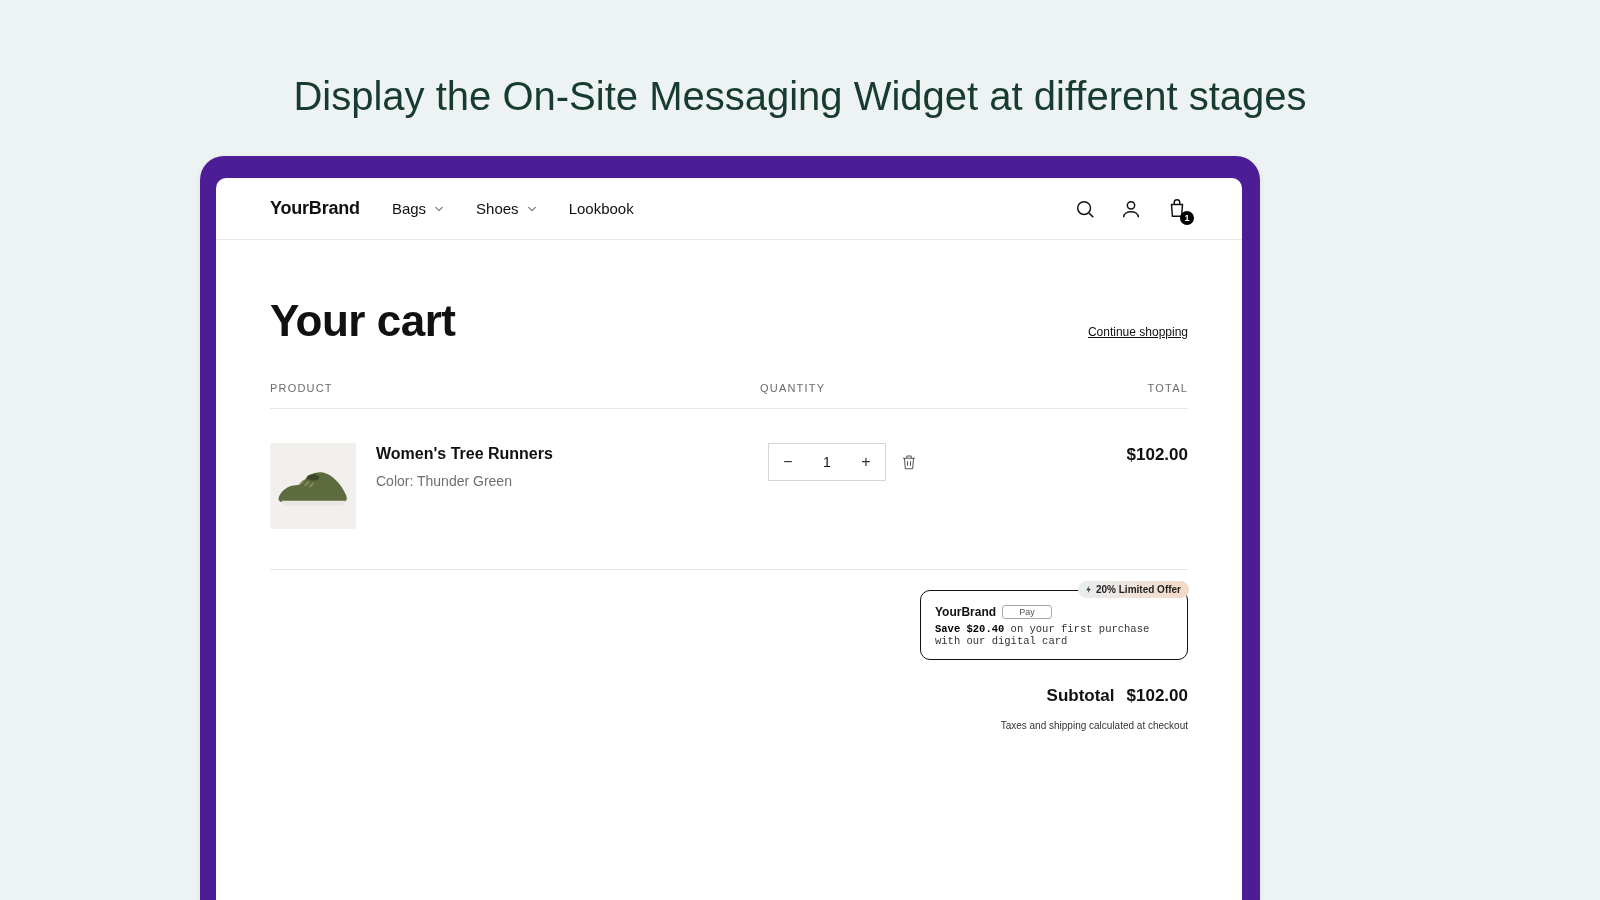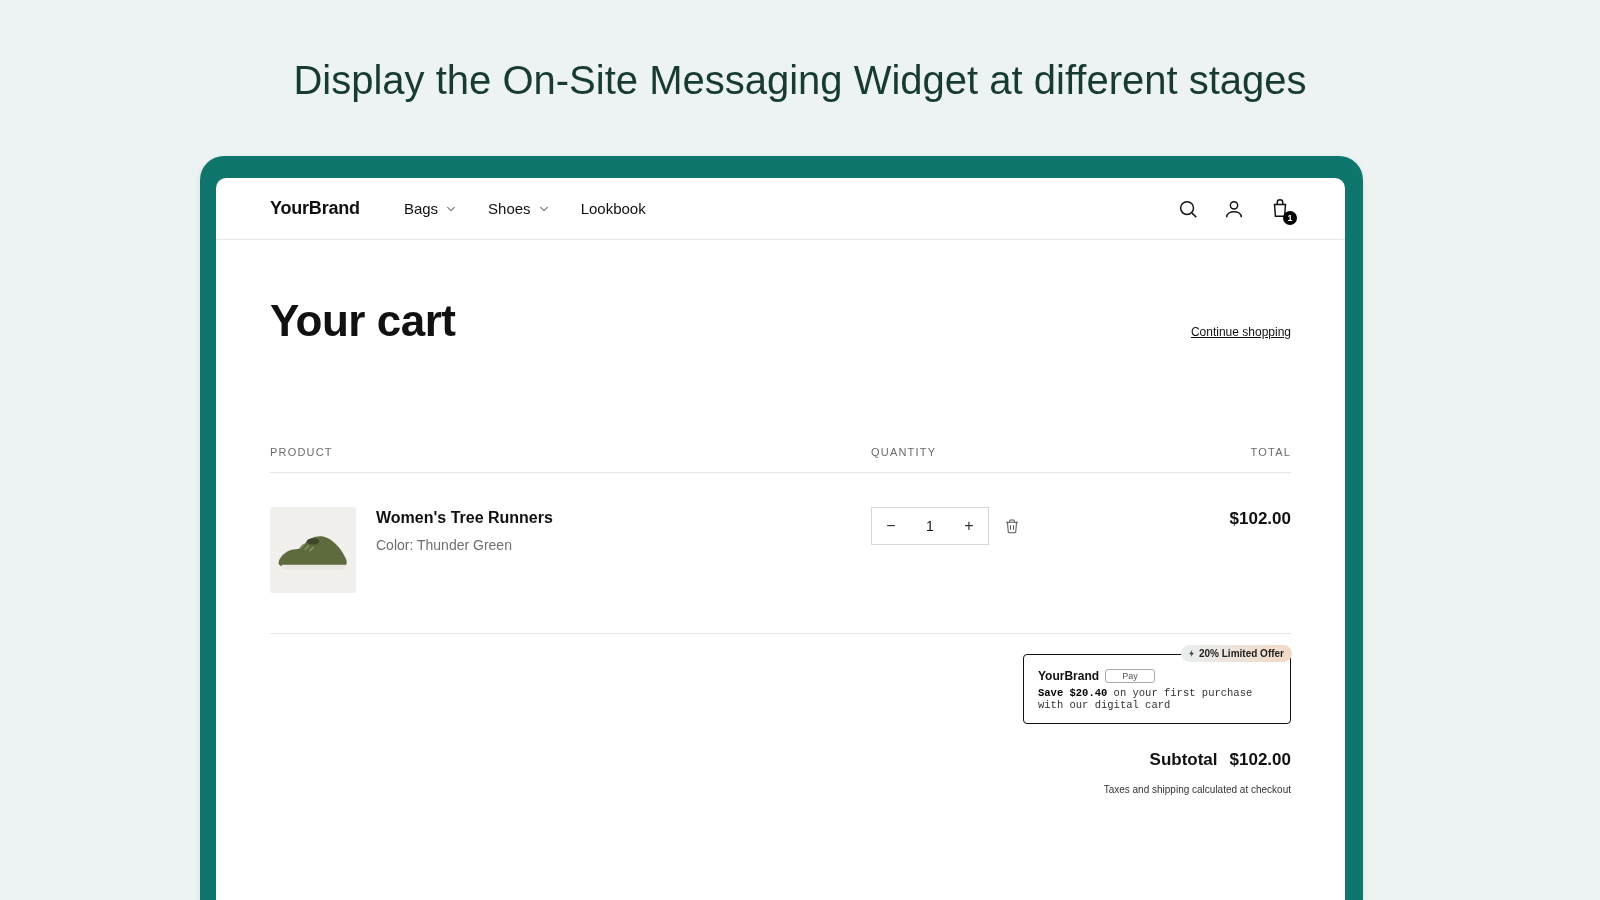--- a/index.html
+++ b/index.html
@@ -8,29 +8,29 @@
     background: #edf3f2;
     font-family: -apple-system, BlinkMacSystemFont, "Segoe UI", Helvetica, Arial, sans-serif;
     color: #111;
     overflow: hidden;
   }
   .stage-title {
     text-align: center;
     font-size: 40px;
     font-weight: 500;
     color: #173b30;
-    padding-top: 58px;
+    padding-top: 74px;
   }
   .device-frame {
     position: absolute;
     left: 200px;
     top: 156px;
-    width: 1163px;
+    width: 1060px;
     height: 744px;
-    background: #0f766e;
+    background: #4c1d95;
     border-radius: 24px 24px 0 0;
     box-shadow: 0 2px 6px rgba(0,0,0,0.08);
     overflow: hidden;
   }
   .screen {
     position: absolute;
     left: 16px;
     top: 22px;
     right: 18px;
     bottom: 0;
@@ -47,21 +47,21 @@
     padding: 0 54px;
   }
   .brand {
     font-weight: 800;
     font-size: 18px;
     letter-spacing: -0.2px;
   }
   .nav-links {
     display: flex;
     gap: 32px;
-    margin-left: 44px;
+    margin-left: 32px;
     font-size: 15px;
   }
   .nav-item {
     display: flex;
     align-items: center;
     gap: 8px;
     cursor: pointer;
   }
   .chev {
     width: 10px; height: 10px; display: inline-block;
@@ -102,28 +102,29 @@
     font-size: 44px;
     font-weight: 700;
     letter-spacing: -0.5px;
   }
   .continue-link {
     font-size: 12px;
     text-decoration: underline;
     cursor: pointer;
   }
   .table-head {
-    margin-top: 100px;
+    margin-top: 36px;
     display: grid;
     grid-template-columns: 1fr 240px 180px;
     font-size: 11px;
     letter-spacing: 1.2px;
     color: #6b6b6b;
     padding-bottom: 14px;
     border-bottom: 1px solid #e6e6e6;
+    gap: 8px;
   }
   .th-total { text-align: right; }
   .cart-row {
     display: grid;
     grid-template-columns: 1fr 240px 180px;
     align-items: flex-start;
     padding: 34px 0 40px 0;
     border-bottom: 1px solid #e6e6e6;
   }
   .prod-cell {
@@ -181,21 +182,21 @@
   }
   
   .summary-col {
     width: 308px;
     margin-left: auto;
     margin-top: 20px;
   }
   .promo-widget {
     position: relative;
     border: 1px solid #111;
-    border-radius: 4px;
+    border-radius: 10px;
     padding: 14px 14px 12px 14px;
     width: 268px;
     margin-left: auto;
   }
   .promo-tag {
     position: absolute;
     right: -2px;
     top: -10px;
     background: linear-gradient(90deg, #e8eef0 0%, #f3d9c6 100%);
     border-radius: 10px;

